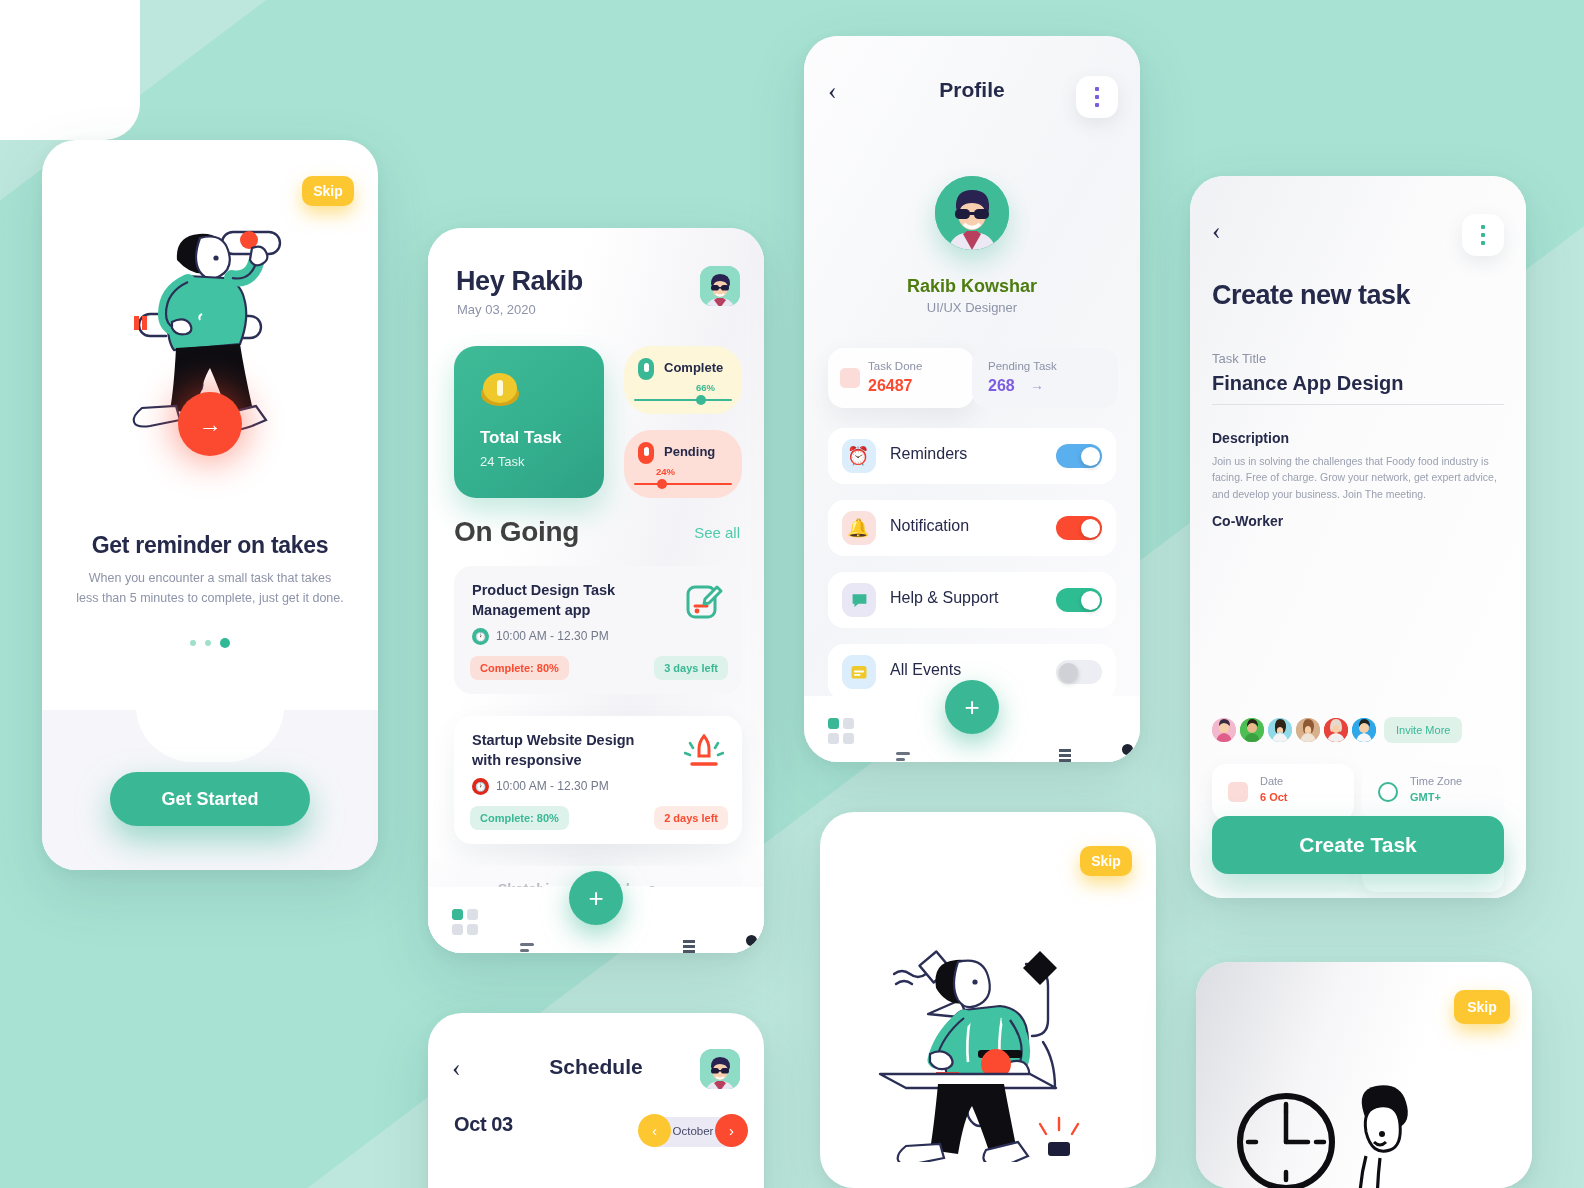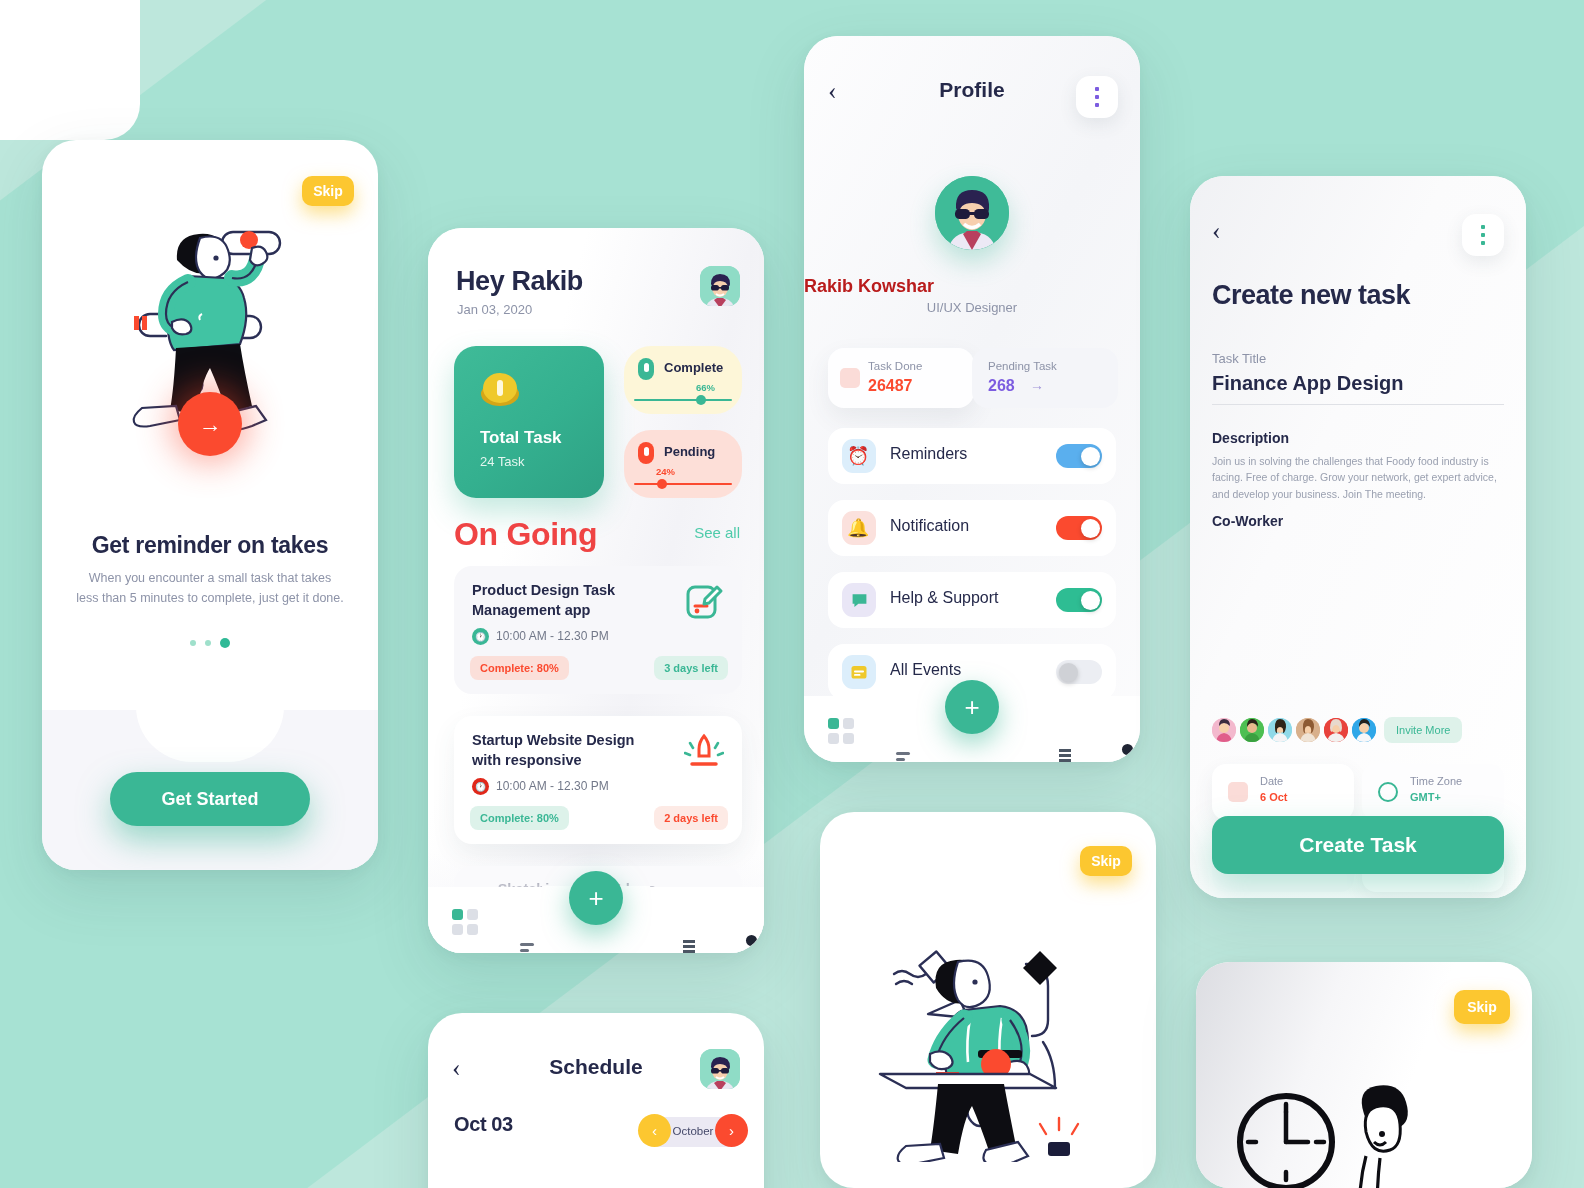--- a/index.html
+++ b/index.html
@@ -109,22 +109,22 @@
   .mini-pin { position: absolute; left: 14px; top: 12px; width: 16px; height: 22px;
               border-radius: 8px; }
   .mini-pin::after { content:""; position:absolute; left:5.5px; top:5px; width:5px;
                      height:9px; border-radius:3px; background:#fff; }
   .mini-name { position: absolute; left: 40px; top: 14px; font-size: 13px;
                font-weight: bold; color: #25294a; }
   .mini-pct { position: absolute; font-size: 9.5px; font-weight: bold; top: 36px; }
   .track { position: absolute; left: 10px; right: 10px; top: 53px; height: 2px;
            border-radius: 2px; }
   .knob { position: absolute; top: 49px; width: 10px; height: 10px; border-radius: 50%; }
-  .ongoing { position: absolute; left: 26px; top: 288px; font-size: 32px;
-             font-weight: bold; color: #ef4444; letter-spacing: -.3px; }
+  .ongoing { position: absolute; left: 26px; top: 288px; font-size: 28px;
+             font-weight: bold; color: #404040; letter-spacing: -.3px; }
   .see-all { position: absolute; right: 24px; top: 296px; font-size: 15px;
              color: #4ecbaa; cursor: pointer; }
   .task-card { position: absolute; left: 26px; width: 288px; border-radius: 18px; }
   #task1 { top: 338px; height: 128px; background: #f7f7fa; }
   #task2 { top: 488px; height: 128px; background: #ffffff;
            box-shadow: 0 10px 26px rgba(60,80,90,.07); }
   #task3 { top: 638px; height: 90px; background: #fafafc; }
   .tk-title { position: absolute; left: 18px; top: 15px; width: 180px;
               font-size: 14.5px; font-weight: bold; color: #25294a; line-height: 1.35; }
   .tk-clock { position: absolute; left: 18px; top: 62px; width: 17px; height: 17px;
@@ -181,22 +181,22 @@
     background:#fff; box-shadow: 0 6px 18px rgba(60,80,90,.10);
     display:flex; flex-direction:column; align-items:center; justify-content:center;
     gap:4px; cursor:pointer;
   }
   .kebab i { width: 4px; height: 4px; border-radius: 1px; display:block; }
   .pf-title { position:absolute; left:0; right:0; top:42px; text-align:center;
               font-size: 21px; font-weight:bold; color:#25294a; }
   .pf-avatar { position:absolute; left:50%; transform:translateX(-50%); top:140px;
                width: 74px; height: 74px; border-radius:50%; background:#3fbb98;
                overflow:hidden; box-shadow: 0 12px 26px rgba(58,183,149,.32); }
-  .pf-name { position:absolute; left:0; right:0; top:240px; 
-             font-size:18px; font-weight:bold; color:#b91c1c; }
+  .pf-name { position:absolute; left:0; right:0; top:240px; text-align:center;
+             font-size:18px; font-weight:bold; color:#4d7c0f; }
   .pf-role { position:absolute; left:0; right:0; top:264px; text-align:center;
              font-size:13px; color:#8d93a8; }
   .stat-card { position:absolute; top:312px; height:60px; border-radius:16px; }
   #stat1 { left:24px; width:146px; background:#fefeff; box-shadow:0 10px 24px rgba(60,80,90,.08); }
   #stat2 { right:22px; width:146px; background:#f4f5f9; }
   .stat-lbl { position:absolute; top:12px; font-size:11.5px; color:#8d93a8; }
   .stat-val { position:absolute; top:29px; font-size:16px; font-weight:bold; }
   .stat-ico { position:absolute; left:12px; top:20px; width:20px; height:20px;
               border-radius:5px; }
   .row-item { position:absolute; left:24px; width:288px; height:56px;
@@ -318,21 +318,21 @@
   <div class="fab-red">
     <span>→</span>
   </div>
   <div class="get-started">Get Started</div>
 </div>
 
 <div class="phone" id="screen-dash">
   <div class="dash-inner"></div>
 
   <div class="hey">Hey Rakib</div>
-  <div class="hey-date">Jan 03, 2020</div>
+  <div class="hey-date">May 03, 2020</div>
   <div class="avatar-sq">
     <svg viewBox="0 0 40 40" width="40" height="40">
       <rect width="40" height="40" fill="#8fdcc6"></rect>
       <path d="M20 32 q-12 0 -14 10 h28 q-2 -10 -14 -10z" fill="#e9e7f2"></path>
       <path d="M14 34 l6 8 l6 -8 l-3 -2 h-6z" fill="#b8405e"></path>
       <ellipse cx="20" cy="22" rx="8" ry="9" fill="#f7cfae"></ellipse>
       <path d="M11 18 q0 -10 9 -10 q10 0 10 10 q0 2 -2 3 q-1 -6 -8 -6 q-7 0 -7 7z" fill="#2a2250"></path>
       <rect x="11" y="19" width="8" height="5.5" rx="2.6" fill="#1f1b3c"></rect>
       <rect x="21" y="19" width="8" height="5.5" rx="2.6" fill="#1f1b3c"></rect>
       <rect x="18.5" y="21" width="3" height="1.6" fill="#1f1b3c"></rect>

